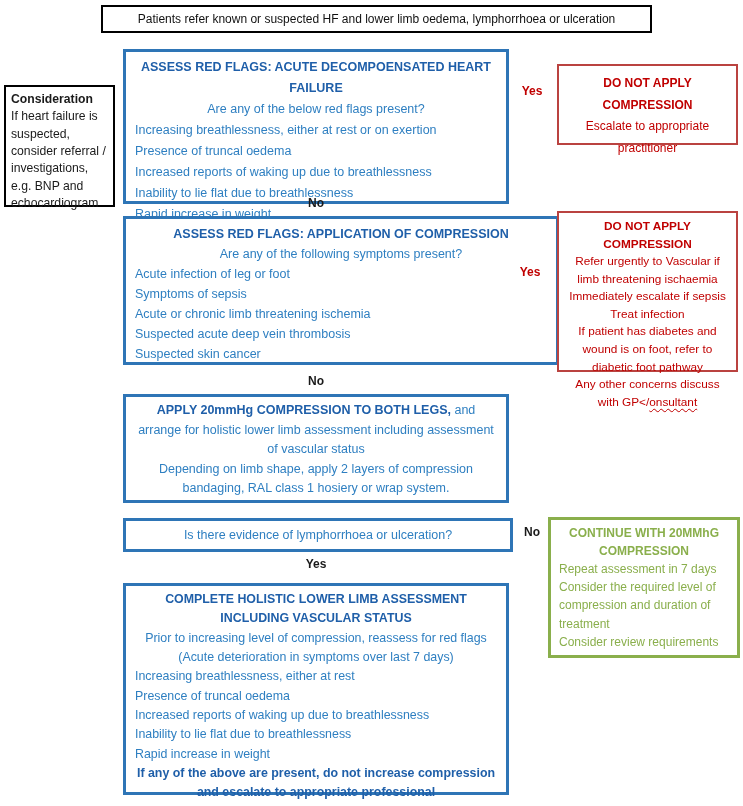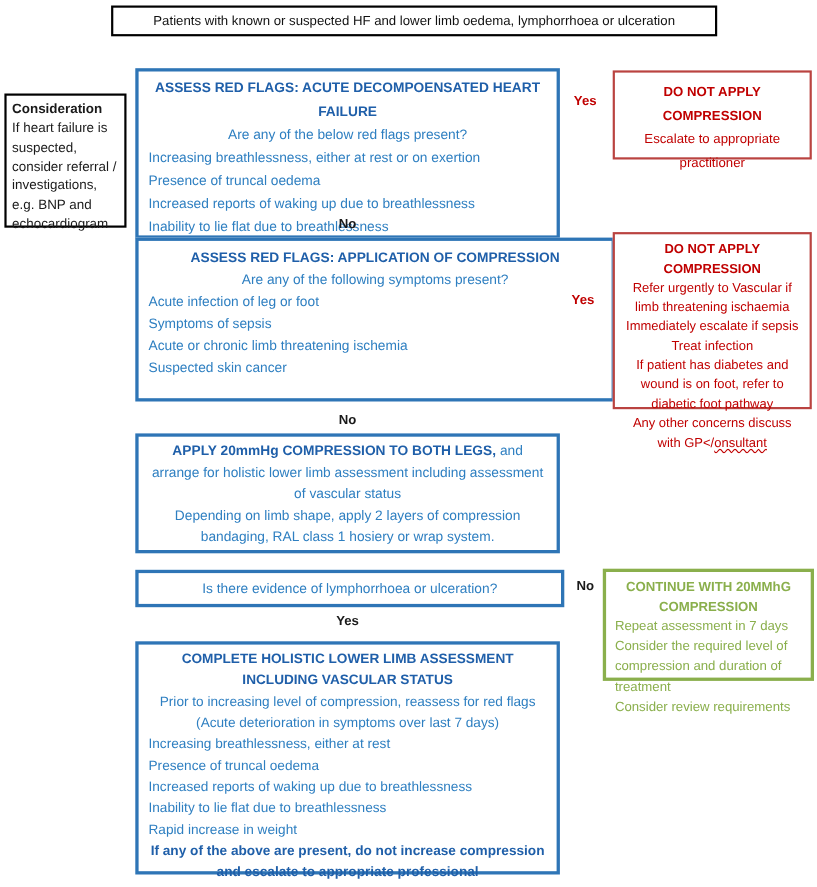--- a/index.html
+++ b/index.html
@@ -18,36 +18,36 @@
   .note {
     left:4px; top:85px; width:111px; height:122px;
     border:2.5px solid #000; padding:4px 5px; font-size:12.2px; line-height:1.42; color:#1a1a1a;
   }
   .note-title { font-weight:bold; }
 
   
   .bluebox { border:3px solid #2e75b6; color:#2e7fc1; }
   .b-title { font-weight:bold; color:#1f5fa9; text-align:center; }
   .b-center { text-align:center; }
-  .b1 { left:123px; top:62px;  width:386px; height:155px; padding:5px 9px 0; font-size:12.5px; line-height:1.68; }
+  .b1 { left:123px; top:49px;  width:386px; height:155px; padding:5px 9px 0; font-size:12.5px; line-height:1.68; }
   .b2 { left:123px; top:216px; width:436px; height:149px; padding:5px 9px 0; font-size:12.5px; line-height:1.6; }
   .b3 { left:123px; top:394px; width:386px; height:109px; padding:4px 10px 0; font-size:12.5px; line-height:1.56; text-align:center; }
   .b4 { left:123px; top:518px; width:390px; height:34px; display:flex; align-items:center; justify-content:center; font-size:12.5px; }
   .b5 { left:123px; top:583px; width:386px; height:212px; padding:4px 9px 0; font-size:12.4px; line-height:1.56; }
 
   
   .redbox { border:2.5px solid #ba4340; color:#c00000;text-align:center; }
   .r1 { left:557px; top:64px;  width:181px; height:81px;  padding:7px 10px 0; font-size:12px;   line-height:1.8; }
   .r2 { left:557px; top:211px; width:181px; height:161px; padding:5px 9px 0;  font-size:11.8px; line-height:1.49; }
   .r-title { font-weight:bold; }
   .wavy { text-decoration:underline; text-decoration-style:wavy; text-decoration-thickness:1px; text-underline-offset:2px; }
 
   
   .greenbox {
-    left:548px; top:517px; width:192px; height:102px;
+    left:548px; top:517px; width:192px; height:141px;
     border:3px solid #8aaf4c; color:#8aaf4c; padding:4px 8px 0; font-size:12px; line-height:1.51;
   }
   .g-title { font-weight:bold; text-align:center; }
 
   
   .lbl { font-size:12px; font-weight:bold; text-align:center; background:transparent; }
   .lbl-yes { color:#c00000; }
   .lbl-no  { color:#1a1a1a; }
   .yes1 { left:510px; top:84px;  width:44px; }
   .no1  { left:123px; top:196px; width:386px; }
@@ -55,21 +55,21 @@
   .no2  { left:123px; top:374px; width:386px; }
   .no3  { left:517px; top:525px; width:30px; }
   .yes3 { left:123px; top:557px; width:386px; }
 </style>
 </head>
 <body>
 
 <div class="canvas">
 
   <div class="abs banner">
-    <span>Patients with known or suspected HF and lower limb oedema, lymphorrhoea or ulceration</span>
+    <span>Patients refer known or suspected HF and lower limb oedema, lymphorrhoea or ulceration</span>
   </div>
 
   <div class="abs note">
     <div class="note-title">Consideration</div>
     <div class="note-body">If heart failure is suspected, consider referral / investigations, e.g. BNP and echocardiogram</div>
   </div>
 
   <div class="abs bluebox b1">
     <div class="b-title">ASSESS RED FLAGS: ACUTE DECOMPOENSATED HEART FAILURE</div>
     <div class="b-center">Are any of the below red flags present?</div>
@@ -88,20 +88,21 @@
   </div>
 
   <div class="abs lbl lbl-no no1">No</div>
 
   <div class="abs bluebox b2">
     <div class="b-title">ASSESS RED FLAGS: APPLICATION OF COMPRESSION</div>
     <div class="b-center">Are any of the following symptoms present?</div>
     <div>Acute infection of leg or foot</div>
     <div>Symptoms of sepsis</div>
     <div>Acute or chronic limb threatening ischemia</div>
+    <div>Suspected acute deep vein thrombosis</div>
     <div>Suspected skin cancer</div>
   </div>
 
   <div class="abs lbl lbl-yes yes2">Yes</div>
 
   <div class="abs redbox r2">
     <div class="r-title">DO NOT APPLY COMPRESSION</div>
     <div>Refer urgently to Vascular if limb threatening ischaemia</div>
     <div>Immediately escalate if sepsis</div>
     <div>Treat infection</div>

